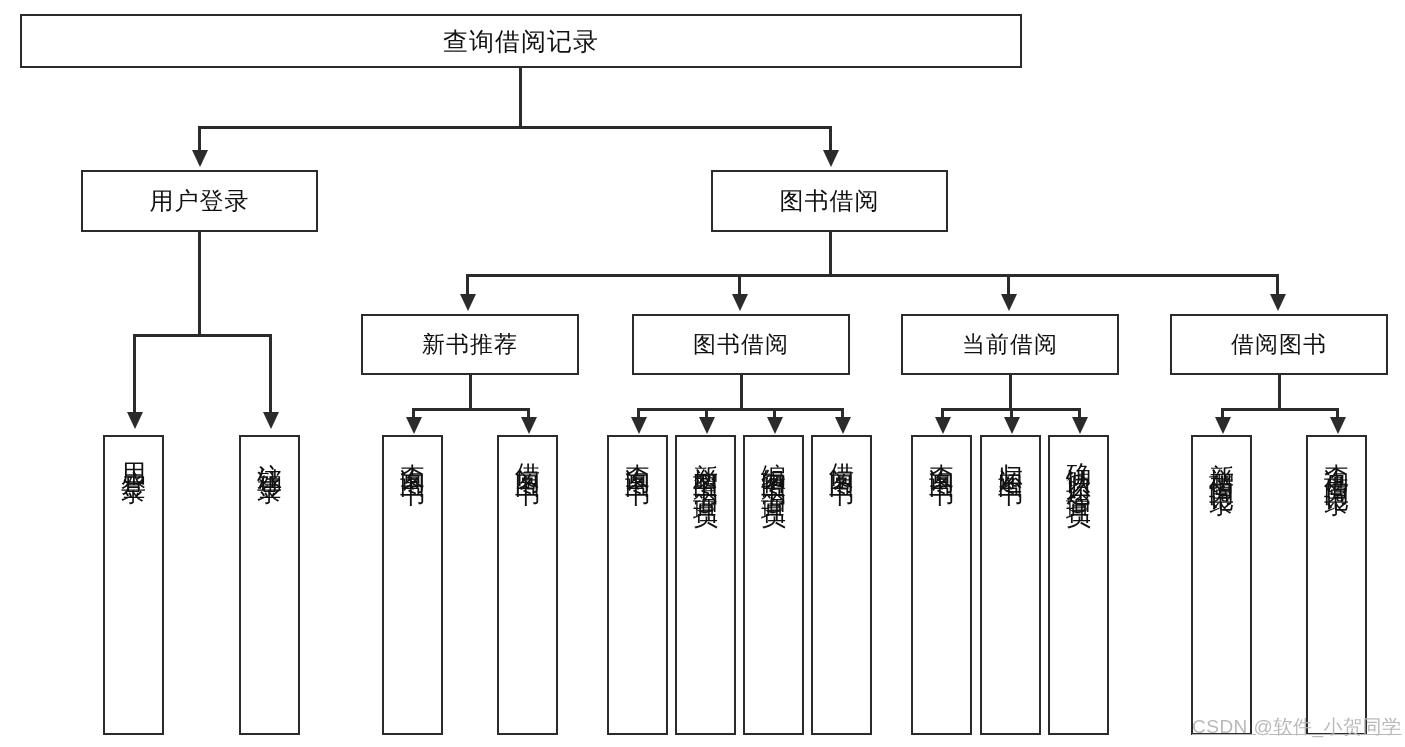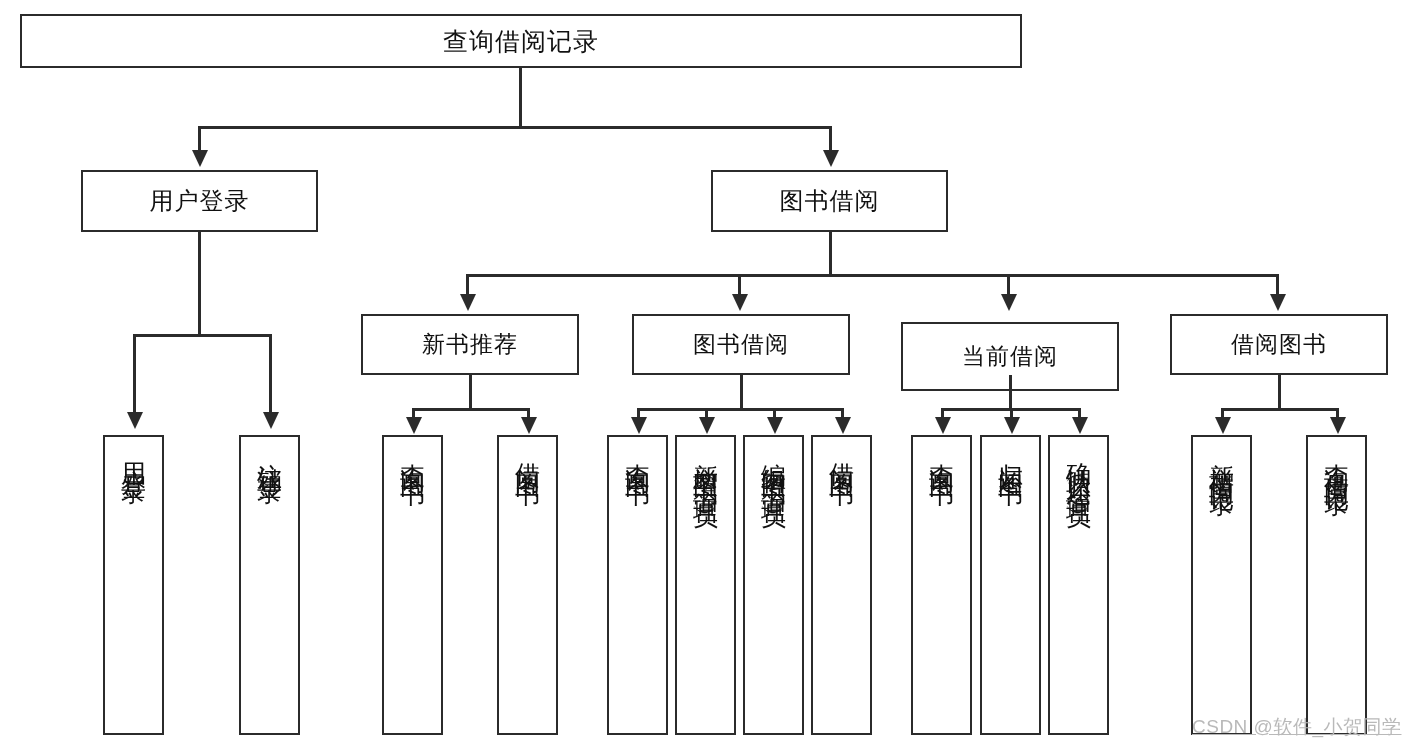--- a/index.html
+++ b/index.html
@@ -123,21 +123,21 @@
   <div class="arrow" style="left:1001px; top:294px;"></div>
   <div class="ln v" style="left:1276px; top:274px; height:22px;"></div>
   <div class="arrow" style="left:1270px; top:294px;"></div>
 
   <div class="node lvl3" style="left:632px; top:314px; width:218px; height:61px;">
     <span class="label">图书借阅</span>
   </div>
   <div class="node lvl3" style="left:361px; top:314px; width:218px; height:61px;">
     <span class="label">新书推荐</span>
   </div>
-  <div class="node lvl3" style="left:901px; top:314px; width:218px; height:69px;margin-top:8px;">
+  <div class="node lvl3" style="left:901px; top:314px; width:218px; height:61px;">
     <span class="label">当前借阅</span>
   </div>
   <div class="node lvl3" style="left:1170px; top:314px; width:218px; height:61px;">
     <span class="label">借阅图书</span>
   </div>
 
   <div class="ln v" style="left:469px; top:375px; height:35px;"></div>
   <div class="ln h" style="left:412px; top:408px; width:118px;"></div>
   <div class="ln v" style="left:412px; top:408px; height:12px;"></div>
   <div class="arrow" style="left:406px; top:417px;"></div>

